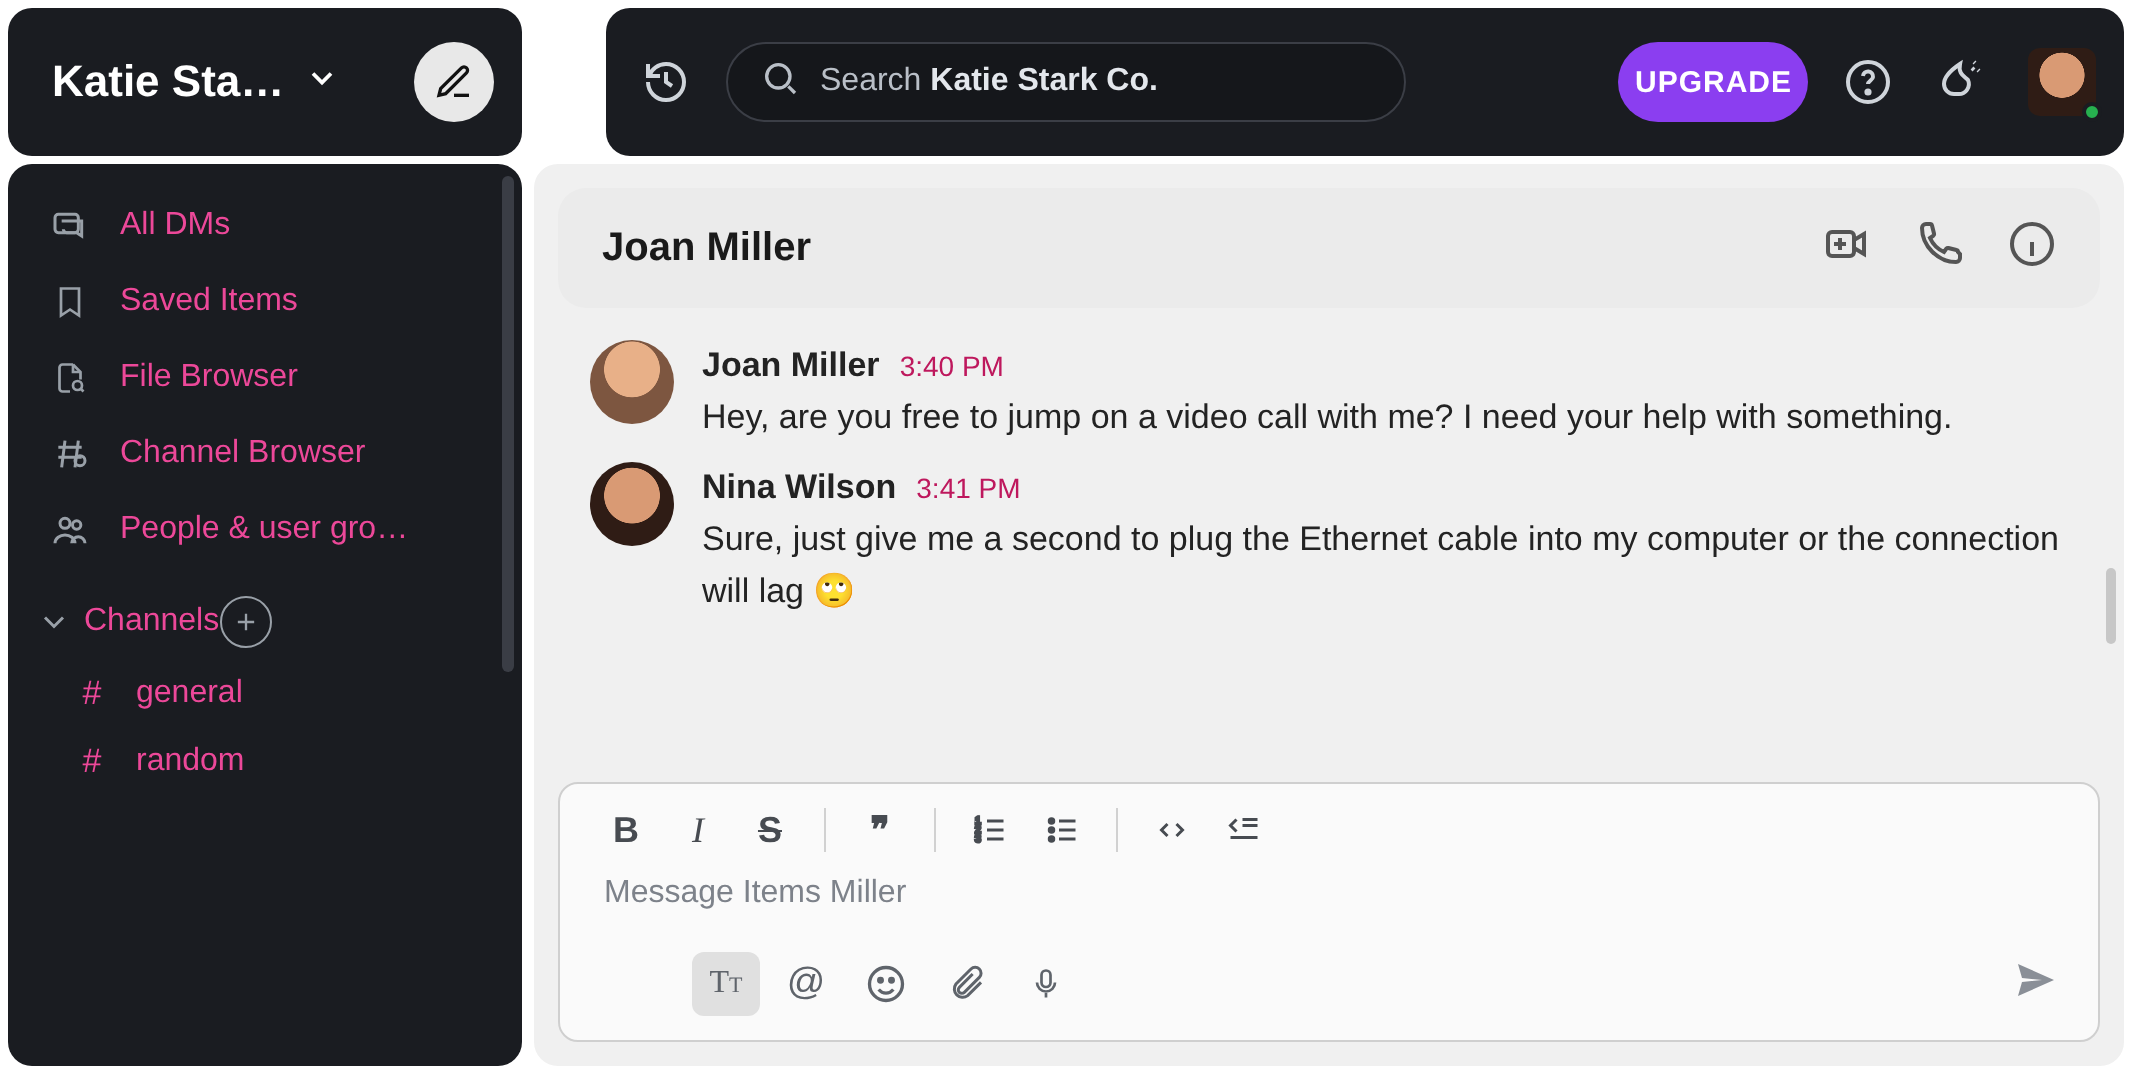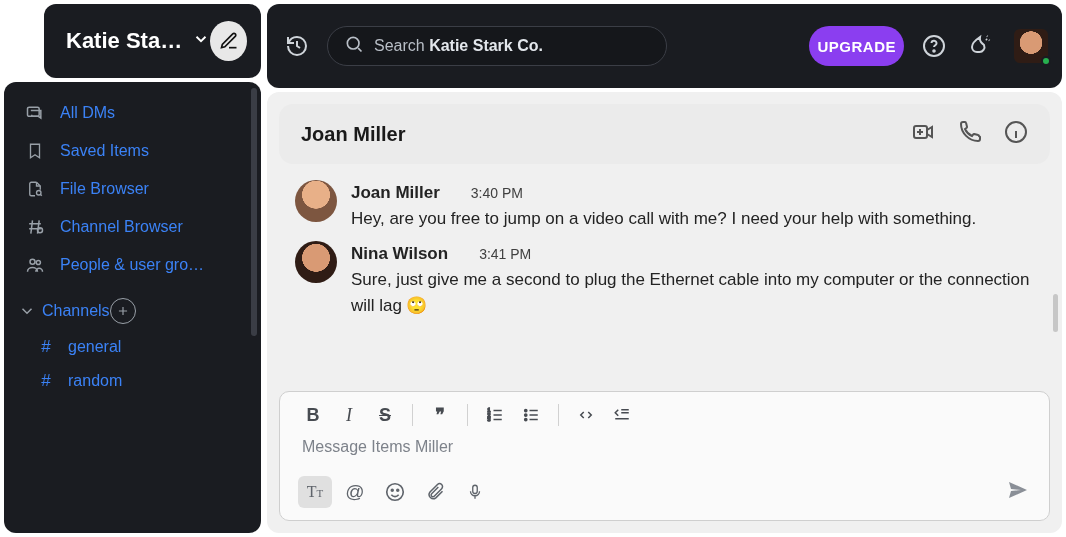--- a/index.html
+++ b/index.html
@@ -20,36 +20,35 @@
     gap: 4px;
   }
   .ws-header {
     background: #1a1c21;
     border-radius: 12px;
     height: 74px;
     display: flex;
     align-items: center;
     padding: 0 14px 0 22px;
     justify-content: space-between;
-    margin-left: 40px;
   }
   .ws-title-wrap { display:flex; align-items:center; gap:10px; color:#fff; cursor:pointer; }
   .ws-title { font-weight:700; font-size:22px; white-space:nowrap; overflow:hidden; text-overflow:ellipsis; max-width:130px; }
   .chev-down { display:inline-block; }
   .compose-btn {
     width:40px; height:40px; border-radius:50%; background:#e8e8e8; display:flex;
     align-items:center; justify-content:center; cursor:pointer;
   }
   .sidebar-body {
     background:#1a1c21;
     border-radius:12px;
     flex:1;
     padding:12px 0 6px;
     overflow:hidden;
-    color:#3b82f6;
+    color:#ec4899;
     position:relative;
   }
   .nav-item {
     display:flex; align-items:center; gap:14px; padding:8px 20px;
     font-size:16px; cursor:pointer; white-space:nowrap; overflow:hidden; text-overflow:ellipsis;
   }
   .nav-item .icon { width:22px; height:22px; display:flex; align-items:center; justify-content:center; flex-shrink:0; }
   .section-row {
     display:flex; align-items:center; justify-content:flex-start; padding:14px 14px 6px 14px;
   }
@@ -61,22 +60,22 @@
     font-size:16px; cursor:pointer;
   }
   .hash { width:20px; text-align:center; font-size:17px; }
   .dm-item .avatar-sm { width:22px; height:22px; border-radius:5px; position:relative; flex-shrink:0; }
   .presence-dot { position:absolute; right:-2px; bottom:-2px; width:9px; height:9px; border-radius:50%; background:#27b04f; border:2px solid #1a1c21; }
   .scrollbar-stub { position:absolute; right:4px; top:6px; width:6px; height:55%; background:#3a3d45; border-radius:3px; }
 
   
   .main { flex:1; display:flex; flex-direction:column; gap:4px; }
   .topbar {
-    background:#1a1c21; border-radius:12px; height:84px;
-    display:flex; align-items:center; padding:0 14px; gap:14px;
+    background:#1a1c21; border-radius:12px; height:74px;
+    display:flex; align-items:center; padding:0 14px; gap:14px;margin-left:36px;
   }
   .hist-btn { width:36px; display:flex; align-items:center; justify-content:center; }
   .search {
     flex:0 0 340px;
     height:40px; border-radius:20px; border:1px solid #3b3e46; background:#15171b;
     display:flex; align-items:center; gap:10px; padding:0 16px;
   }
   .search-text { color:#b9bfc7; font-size:16px; }
   .search-text .bold { color:#e3e7ec; font-weight:700; }
   .spacer { flex:1; }
@@ -99,33 +98,33 @@
   .chan-name { font-size:20px; font-weight:700; color:#1a1a1a; }
   .chan-actions { display:flex; gap:22px; align-items:center; }
   .chan-actions .ab { cursor:pointer; color:#555; }
 
   .messages { flex:1; padding:12px 28px 8px; overflow-y:auto; position:relative; }
   .msg { display:flex; gap:14px; padding:4px 0; }
   .msg-av { width:42px; height:42px; border-radius:50%; flex-shrink:0; }
   .msg-body { flex:1; font-size:17px; color:#232323; line-height:1.55; }
   .msg-head { display:flex; align-items:baseline; gap:10px; }
   .msg-name { font-weight:700; }
-  .msg-time { color:#404040; font-size:14px;margin-left:21px; }
+  .msg-time { color:#be185d; font-size:14px; }
   .page-scroll { position:absolute; right:4px; top:130px; width:5px; height:38px; background:#c7c7c7; border-radius:3px; }
 
   .composer {
     margin:0 12px 12px; border:1px solid #cfcfcf; border-radius:10px; background:#fafafa;
     display:flex; flex-direction:column;
   }
   .toolbar { display:flex; align-items:center; gap:6px; padding:10px 18px 4px; color:#474b51; }
   .tb { width:30px; height:26px; display:flex; align-items:center; justify-content:center; cursor:pointer; }
   .divider { width:1px; height:22px; background:#d1d1d1; margin:0 6px; }
   .input-area { padding:6px 22px 14px; color:#7d828a; font-size:16px; min-height:38px; }
   .bottom-row { display:flex; align-items:center; justify-content:space-between; padding:6px 18px 12px; }
-  .br-left { display:flex; align-items:center; gap:6px; color:#5f646b; }
+  .br-left { display:flex; align-items:center; gap:6px; color:#5f646b;margin-left:48px; }
   .bb { width:34px; height:32px; display:flex; align-items:center; justify-content:center; cursor:pointer; }
   .bb.active { background:#e0e0e0; border-radius:6px; }
   .send { cursor:pointer; color:#7a7f87; }
 
   
   .face { background: radial-gradient(circle at 50% 35%, #e8b088 0 40%, transparent 41%), linear-gradient(#7d5640,#7d5640); }
   .face2 { background: radial-gradient(circle at 50% 40%, #d99a74 0 42%, transparent 43%), linear-gradient(#2f1c15,#2f1c15); }
 </style>
 </head>
 <body>

